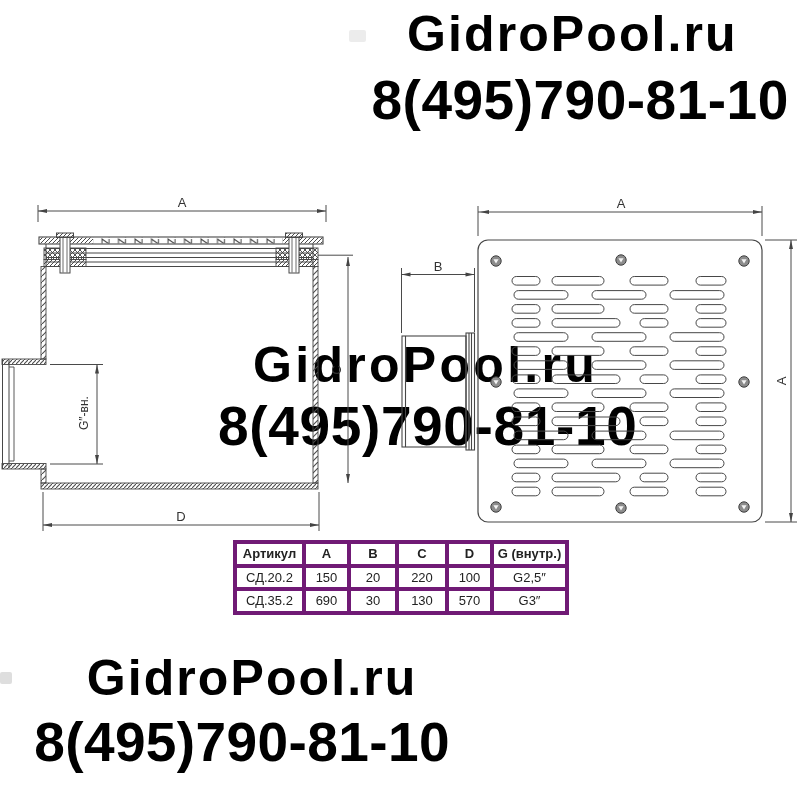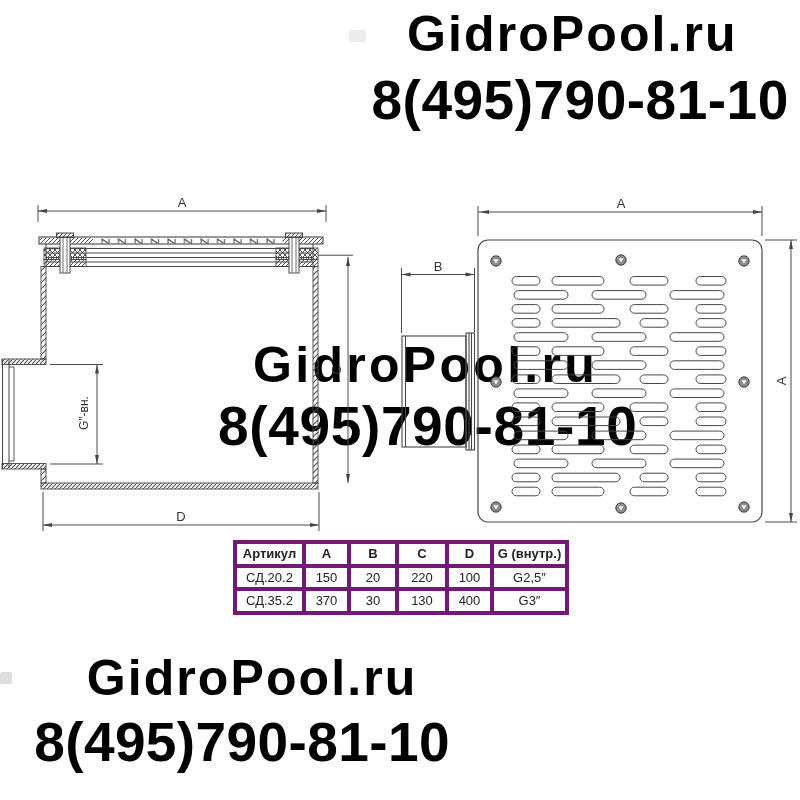--- a/index.html
+++ b/index.html
@@ -288,19 +288,19 @@
 <tr>
         <td>СД.20.2</td>
         <td>150</td>
         <td>20</td>
         <td>220</td>
         <td>100</td>
         <td>G2,5″</td>
       </tr>
 <tr>
         <td>СД.35.2</td>
-        <td>370</td>
+        <td>690</td>
         <td>30</td>
         <td>130</td>
-        <td>400</td>
+        <td>570</td>
         <td>G3″</td>
       </tr>
 </tbody>
   </table>
 </body></html>

